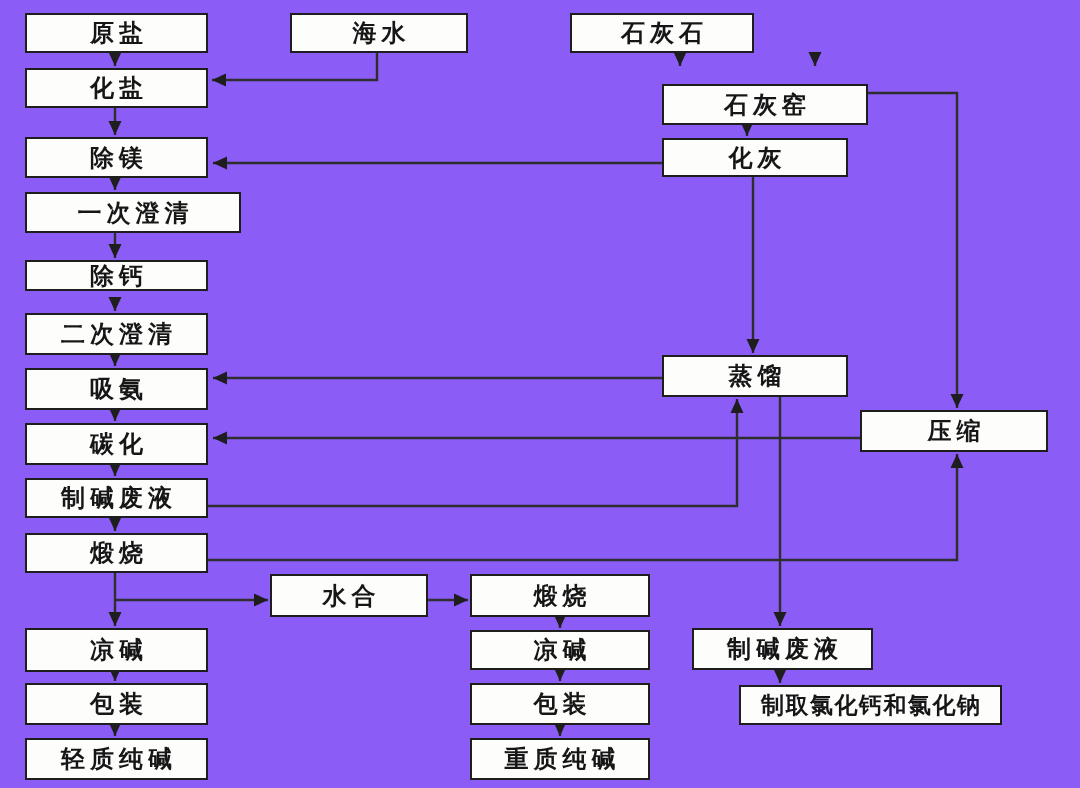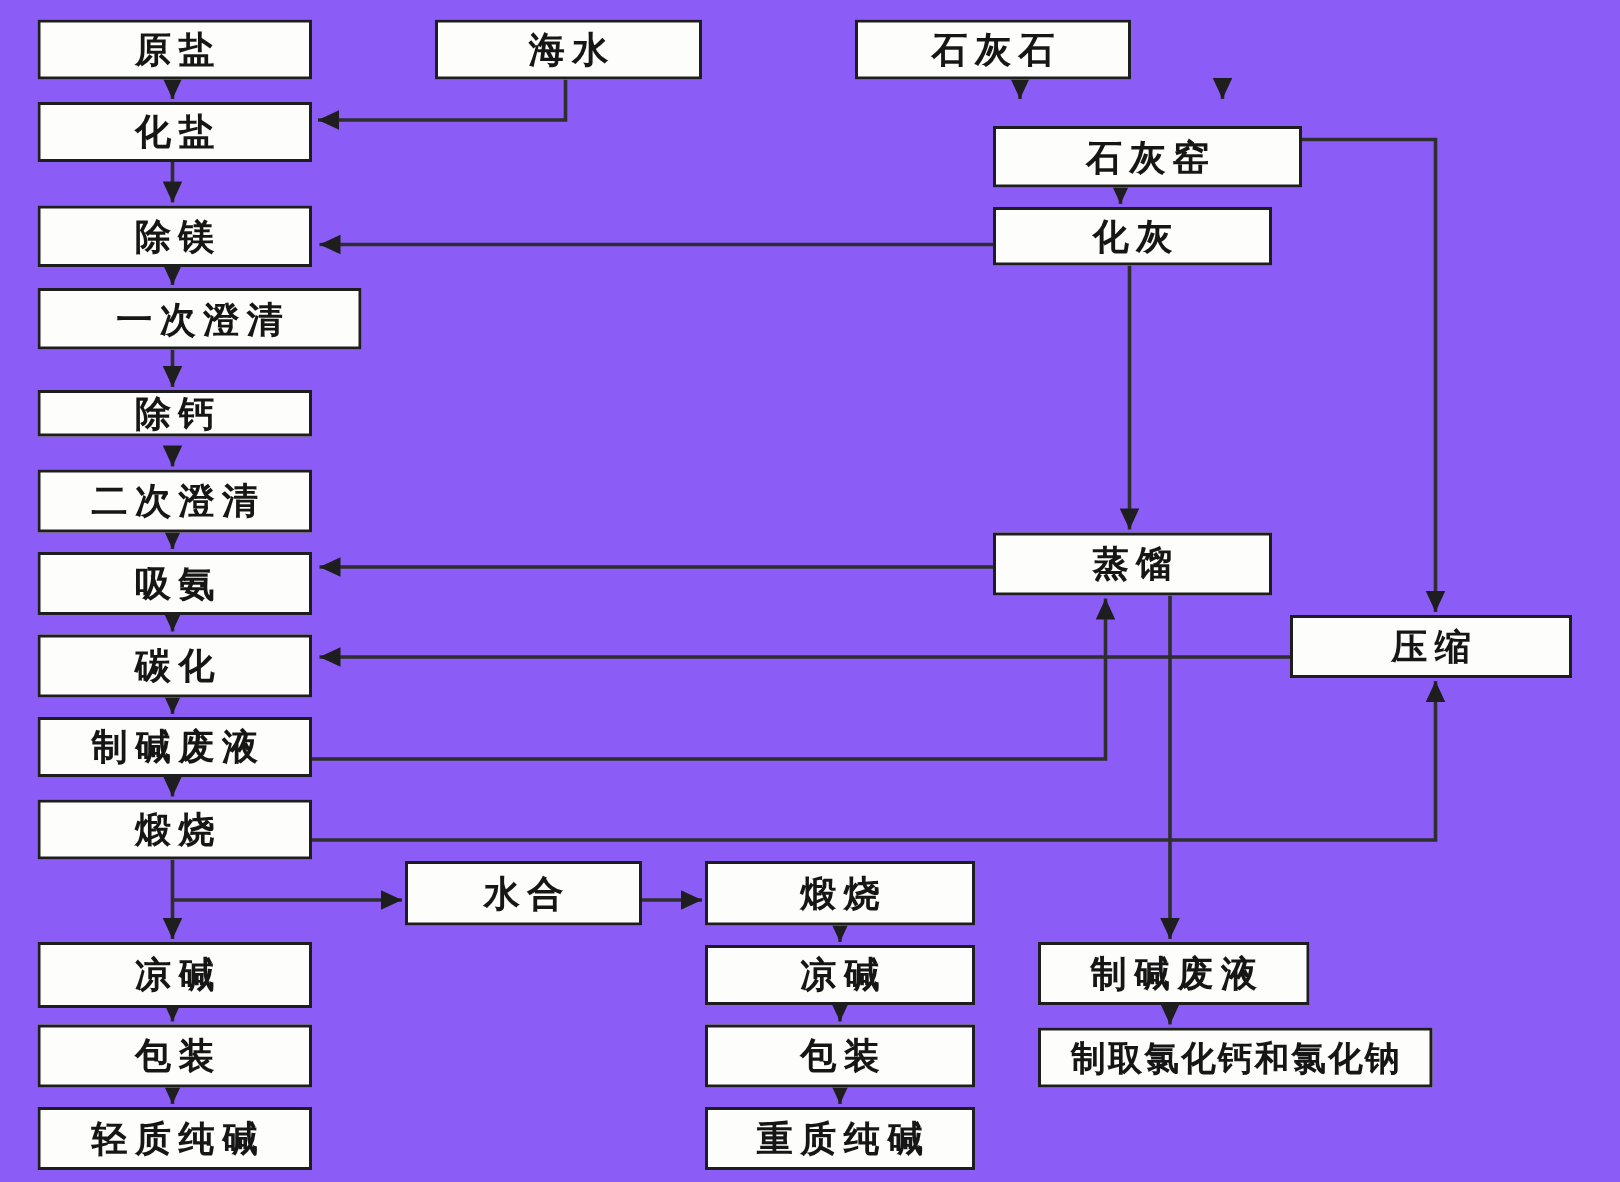--- a/index.html
+++ b/index.html
@@ -38,20 +38,21 @@
     color: #161616;
     letter-spacing: 5px;
     padding-left: 5px; 
     white-space: nowrap;
     text-align: center;
   }
   .node.wide-text {
     font-size: 23px;
     letter-spacing: 1.5px;
     padding-left: 1.5px;
+    margin-left: 47px;
   }
 </style>
 </head>
 <body>
 
 <div id="stage">
 
   <svg id="wires" viewBox="0 0 1080 788" xmlns="http://www.w3.org/2000/svg">
     <defs>
       <marker id="ah" markerUnits="userSpaceOnUse" markerWidth="16" markerHeight="15" refX="14.5" refY="7" orient="auto">

